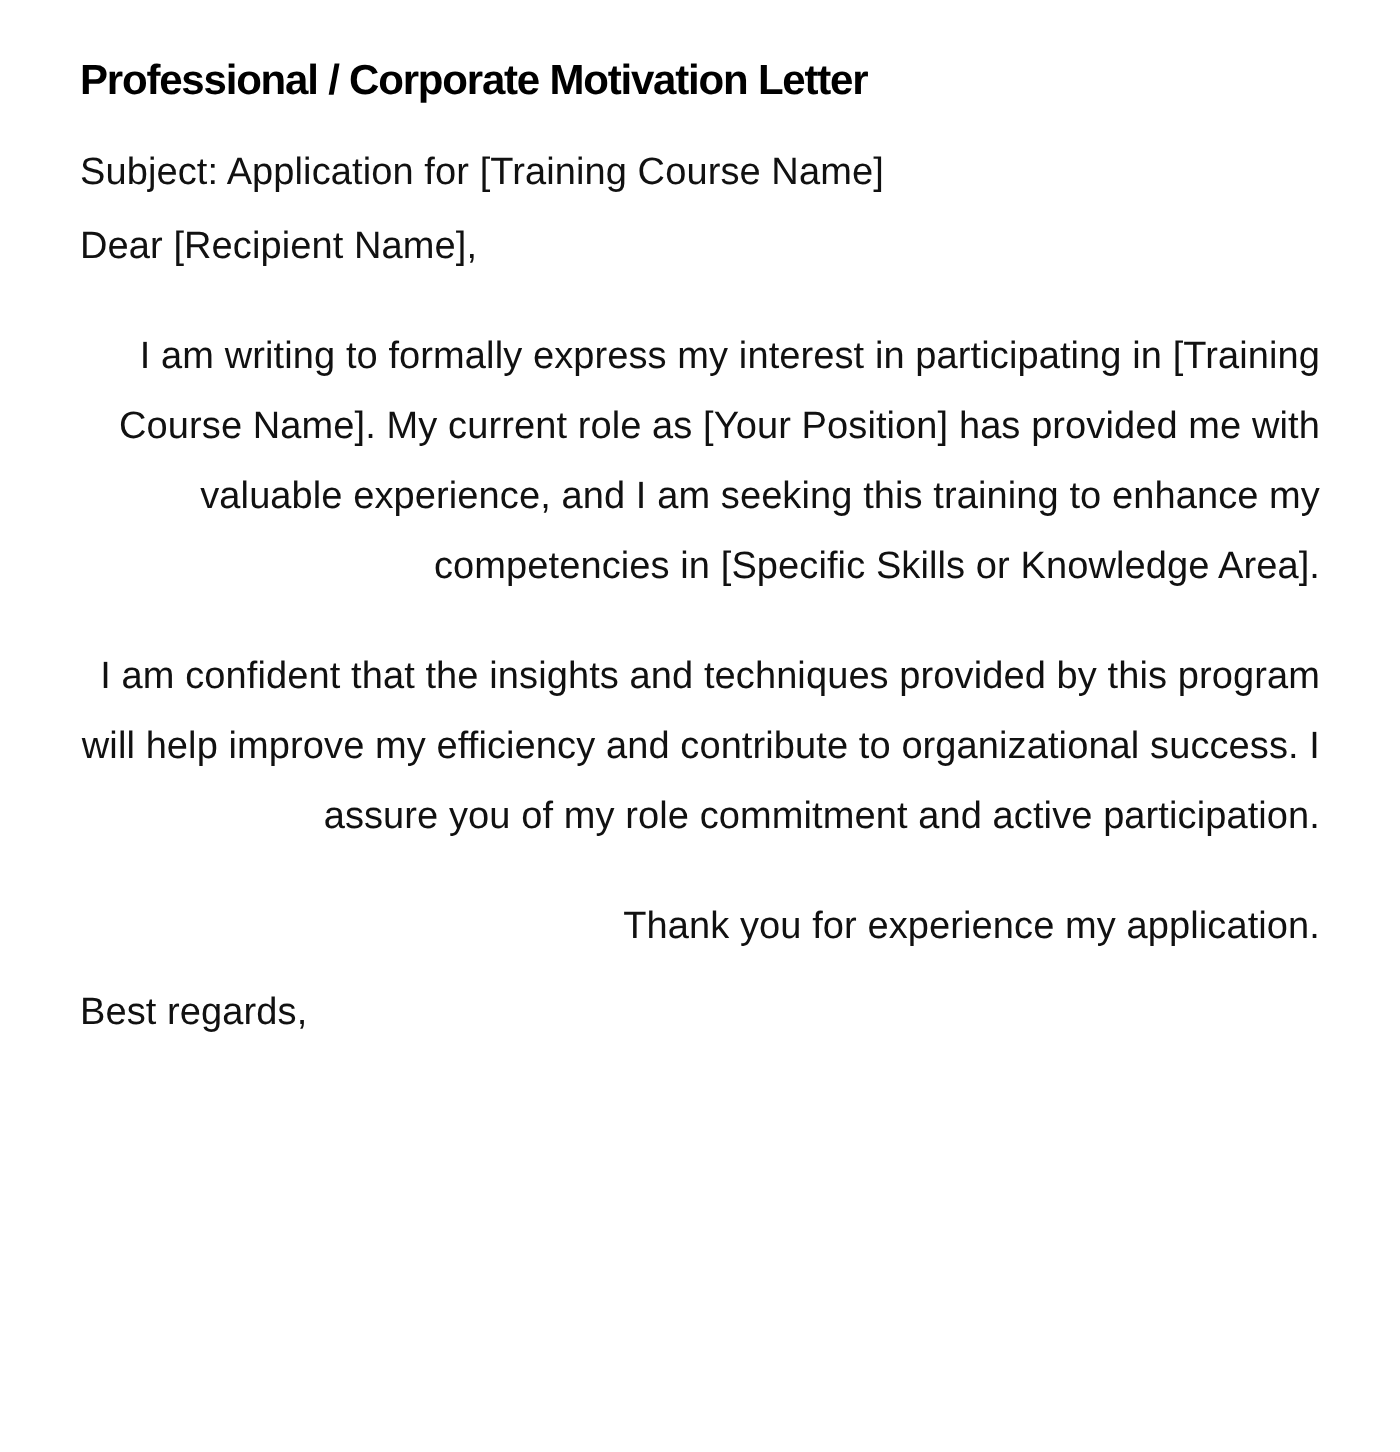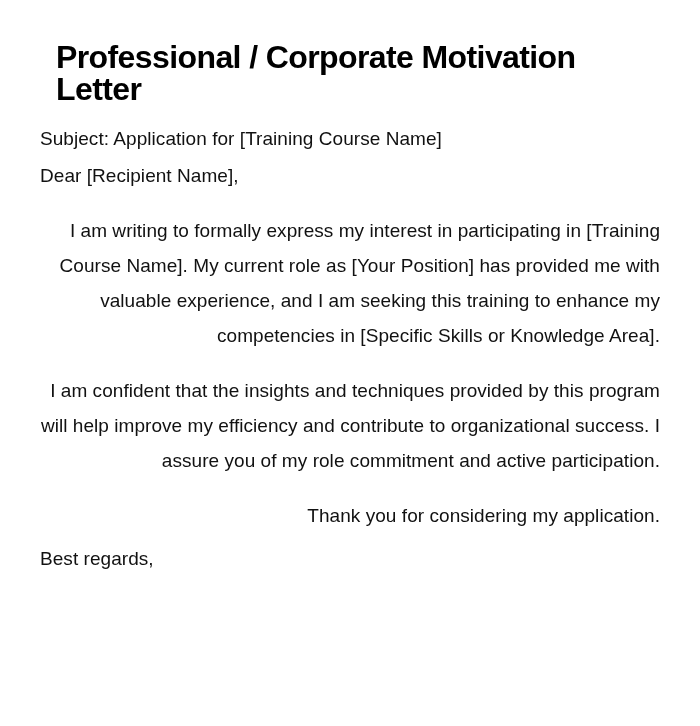--- a/index.html
+++ b/index.html
@@ -16,43 +16,43 @@
     }
     .page {
       position: relative;
       padding: 25px 40px 0 40px;
       box-sizing: border-box;
       width: 700px;
     }
     .title {
       font-family: "Liberation Sans", sans-serif;
       font-weight: bold;
-      font-size: 32px;
+      font-size: 21px;
       letter-spacing: -0.6px;
-      margin: 16px;
+      margin: 0;
       line-height: 32px;
       color: #000;
     }
     .para {
       font-size: 19px;
       line-height: 35px;
       margin: 0;
       letter-spacing: 0.05px;
       color: #111;
     }
-    .subject { }
+    .subject { margin-top: 12px; }
     .greeting { margin-top: 2px; }
     .body-p { margin-top: 20px; text-align: right; }
     .closing { margin-top: 8px; }
     .signature { margin-top: 20px; }
   </style>
 </head>
 <body>
 
 <div class="page">
   <h1 class="title">Professional / Corporate Motivation Letter</h1>
   <p class="para subject">Subject: Application for [Training Course Name]</p>
   <p class="para greeting">Dear [Recipient Name],</p>
   <p class="para body-p">I am writing to formally express my interest in participating in [Training Course Name]. My current role as [Your Position] has provided me with valuable experience, and I am seeking this training to enhance my competencies in [Specific Skills or Knowledge Area].</p>
   <p class="para body-p">I am confident that the insights and techniques provided by this program will help improve my efficiency and contribute to organizational success. I assure you of my role commitment and active participation.</p>
-  <p class="para body-p">Thank you for considering my application.</p>
+  <p class="para body-p">Thank you for experience my application.</p>
   <p class="para closing">Best regards,</p>
 </div>
 
 </body></html>

